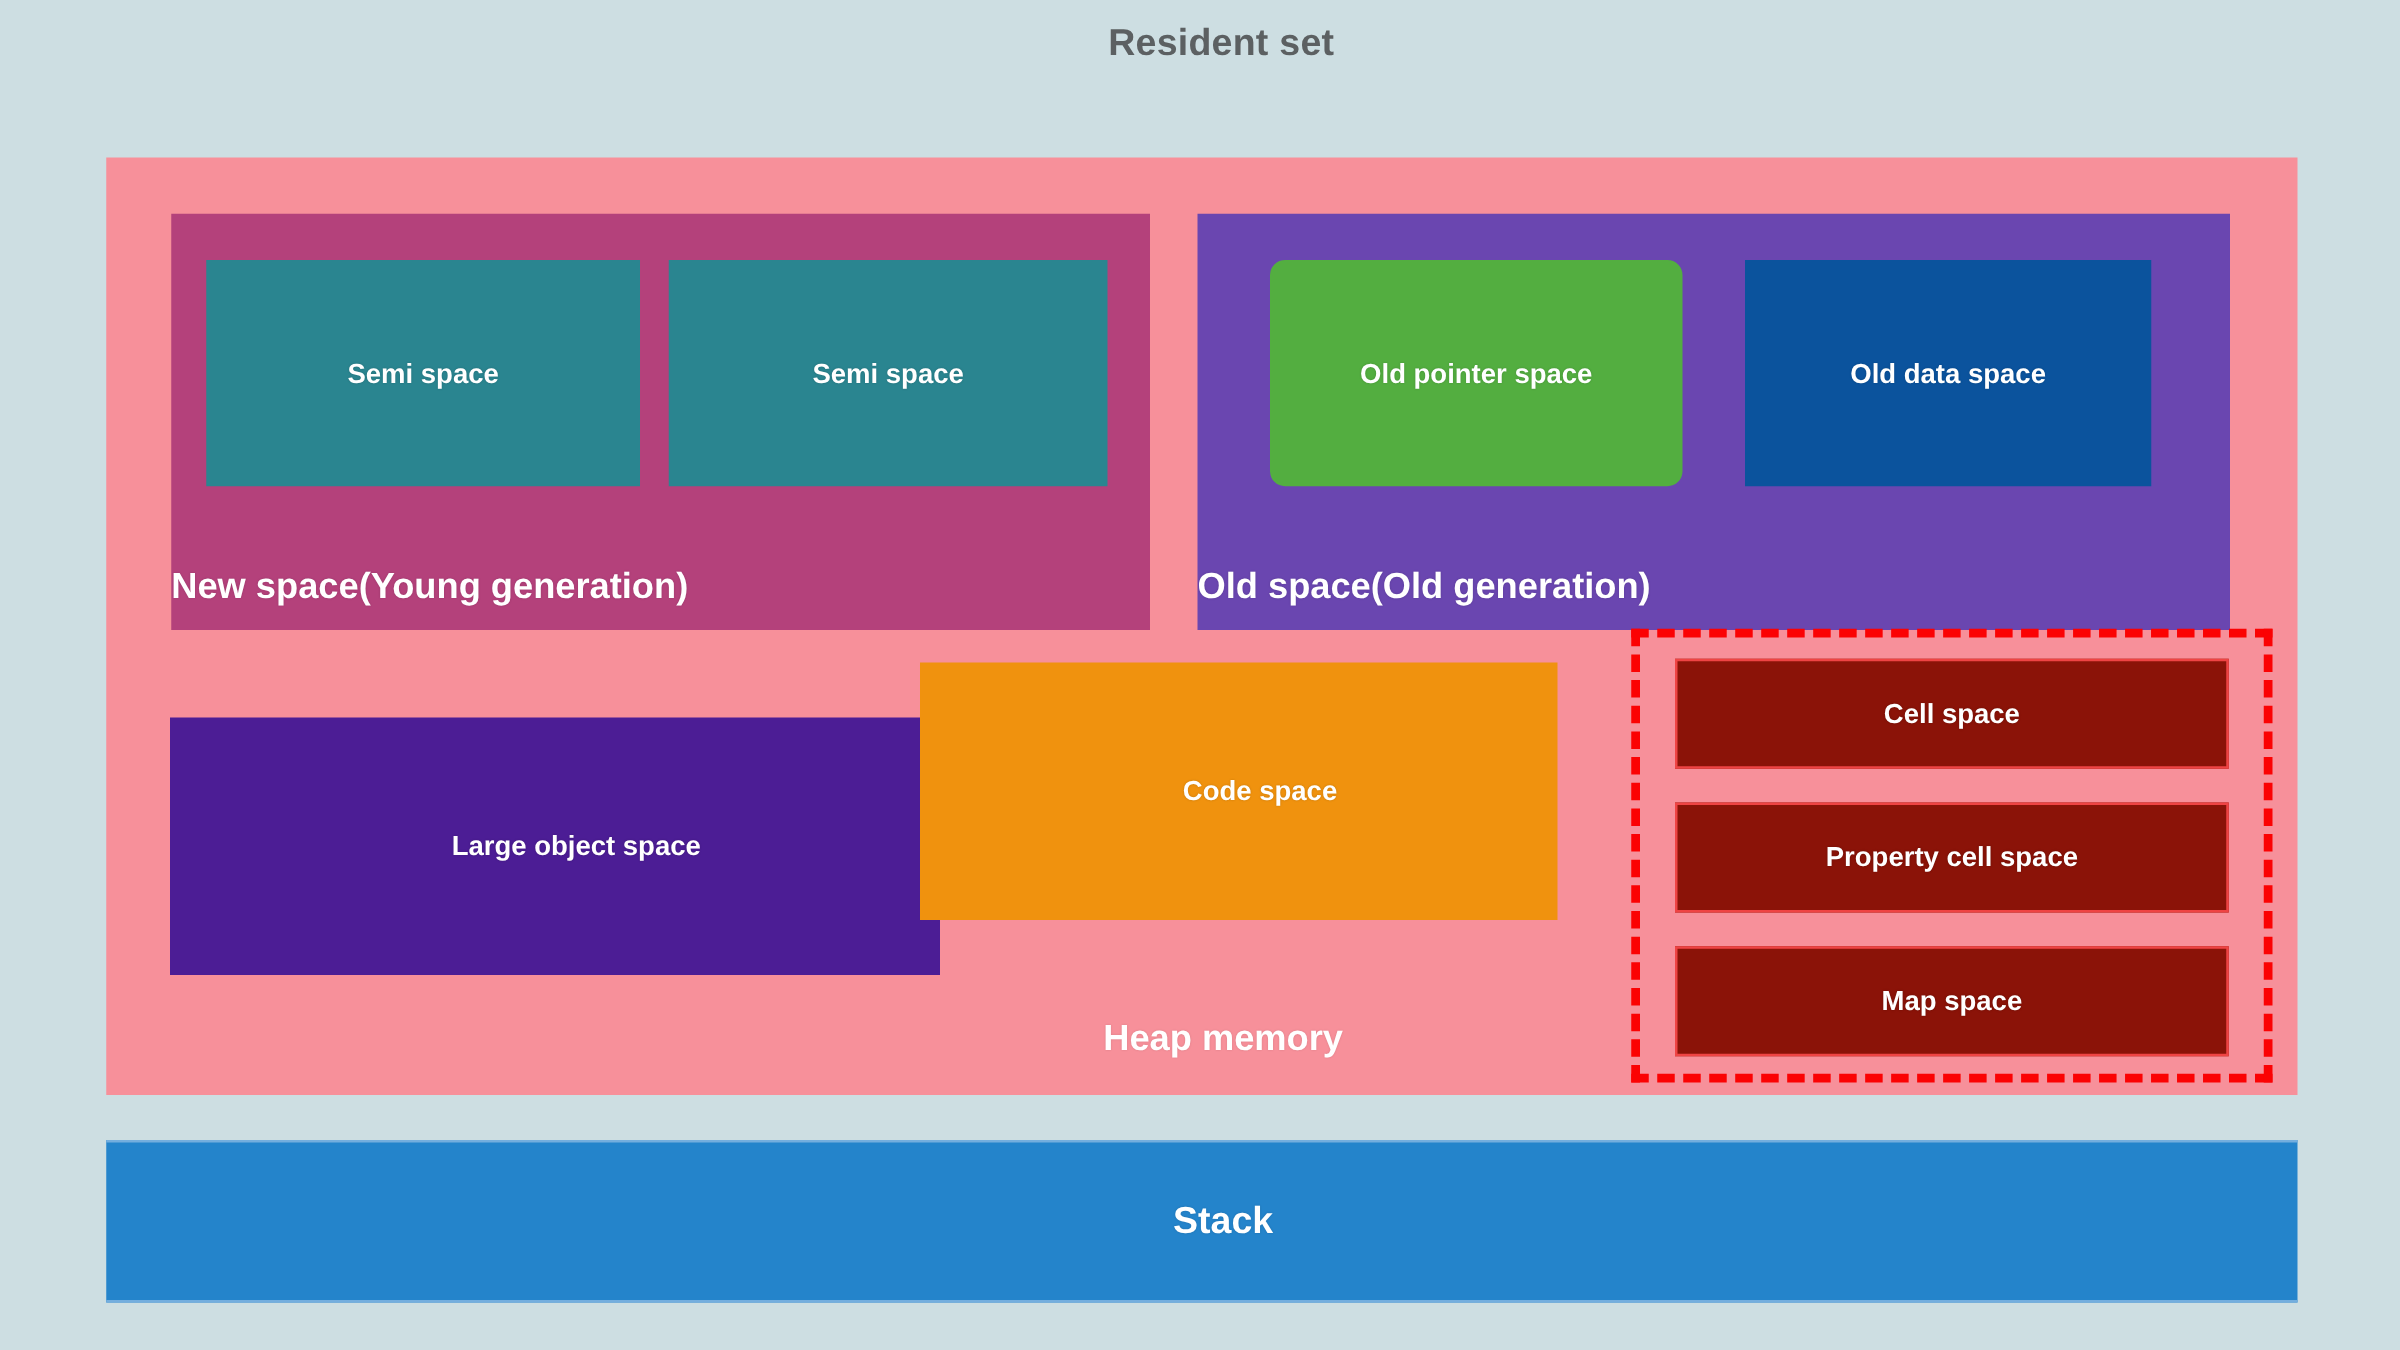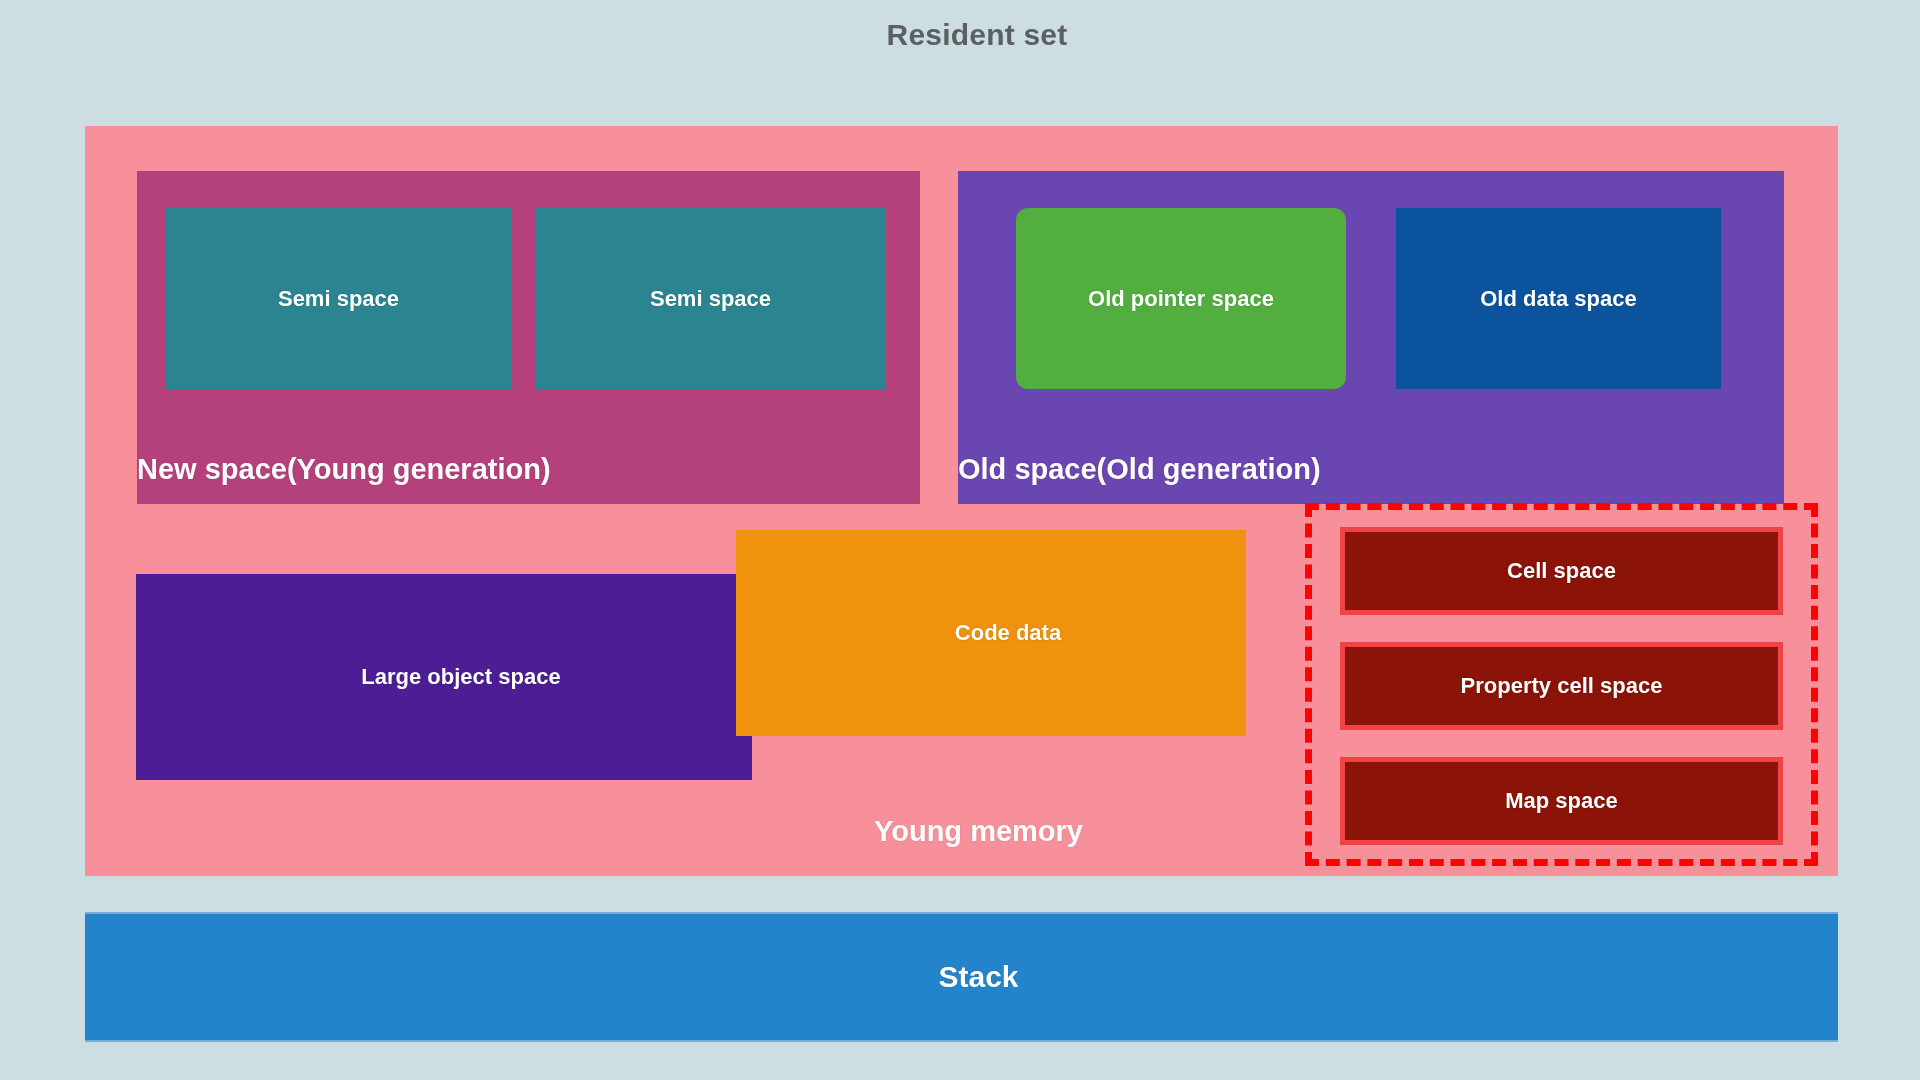--- a/index.html
+++ b/index.html
@@ -118,21 +118,21 @@
     height: 363px;
     border: 7px dashed #fb0203;
     background: transparent;
   }
   .cell-block {
     position: absolute;
     left: 1340px;
     width: 443px;
     height: 88px;
     background: #8b1308;
-    border: 5px solid #ef4444;
+    border: 2px solid #ef4444;
     display: flex;
     align-items: center;
     justify-content: center;
     color: #ffffff;
     font-weight: bold;
     font-size: 22px;
     text-shadow: 0 0 2px rgba(0,0,0,0.25);
     box-sizing: border-box;
   }
   #cell-space          { top: 527px; }
@@ -172,25 +172,25 @@
     <div class="generation-label">New space(Young generation)</div>
   </div>
 
   <div class="abs generation" id="old-space">
     <div class="block" id="old-pointer-space">Old pointer space</div>
     <div class="block" id="old-data-space">Old data space</div>
     <div class="generation-label">Old space(Old generation)</div>
   </div>
 
   <div class="abs block" id="large-object-space">Large object space</div>
-  <div class="abs block" id="code-space">Code data</div>
+  <div class="abs block" id="code-space">Code space</div>
 
   <div class="abs" id="highlight-group"></div>
 
   <div class="cell-block" id="cell-space">Cell space</div>
   <div class="cell-block" id="property-cell-space">Property cell space</div>
   <div class="cell-block" id="map-space">Map space</div>
 
-  <div class="abs" id="heap-memory-label">Young memory</div>
+  <div class="abs" id="heap-memory-label">Heap memory</div>
 
   <div class="abs" id="stack">Stack</div>
 
 </div>
 
 </body></html>

